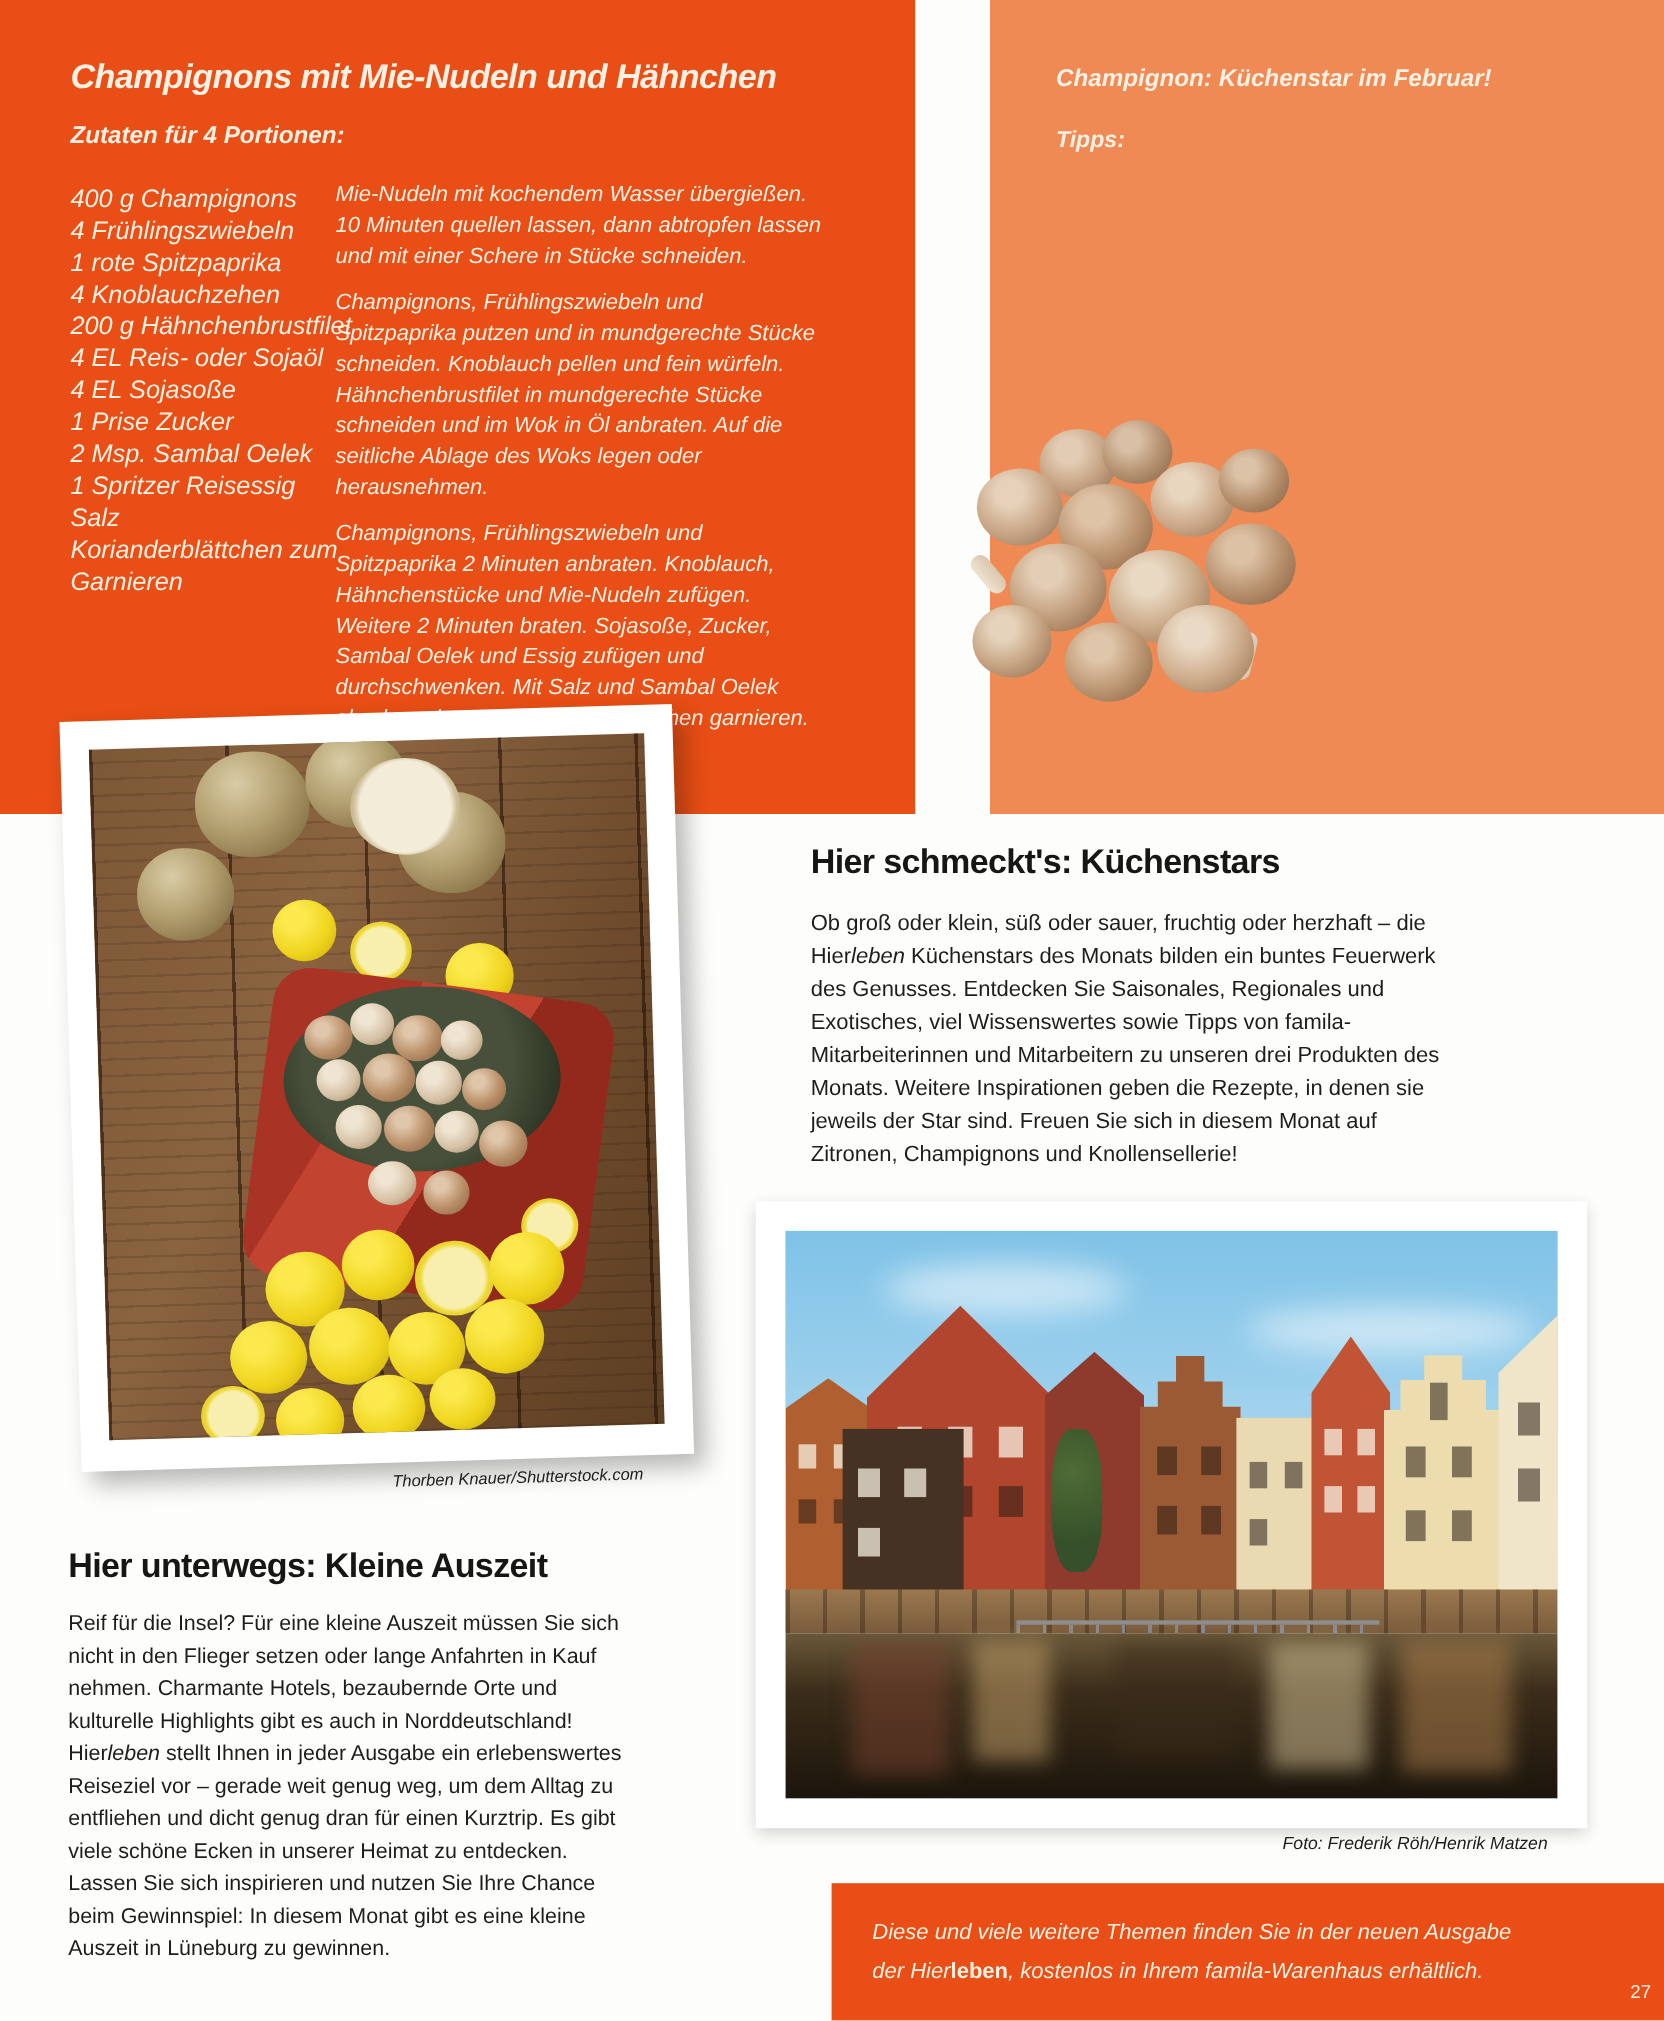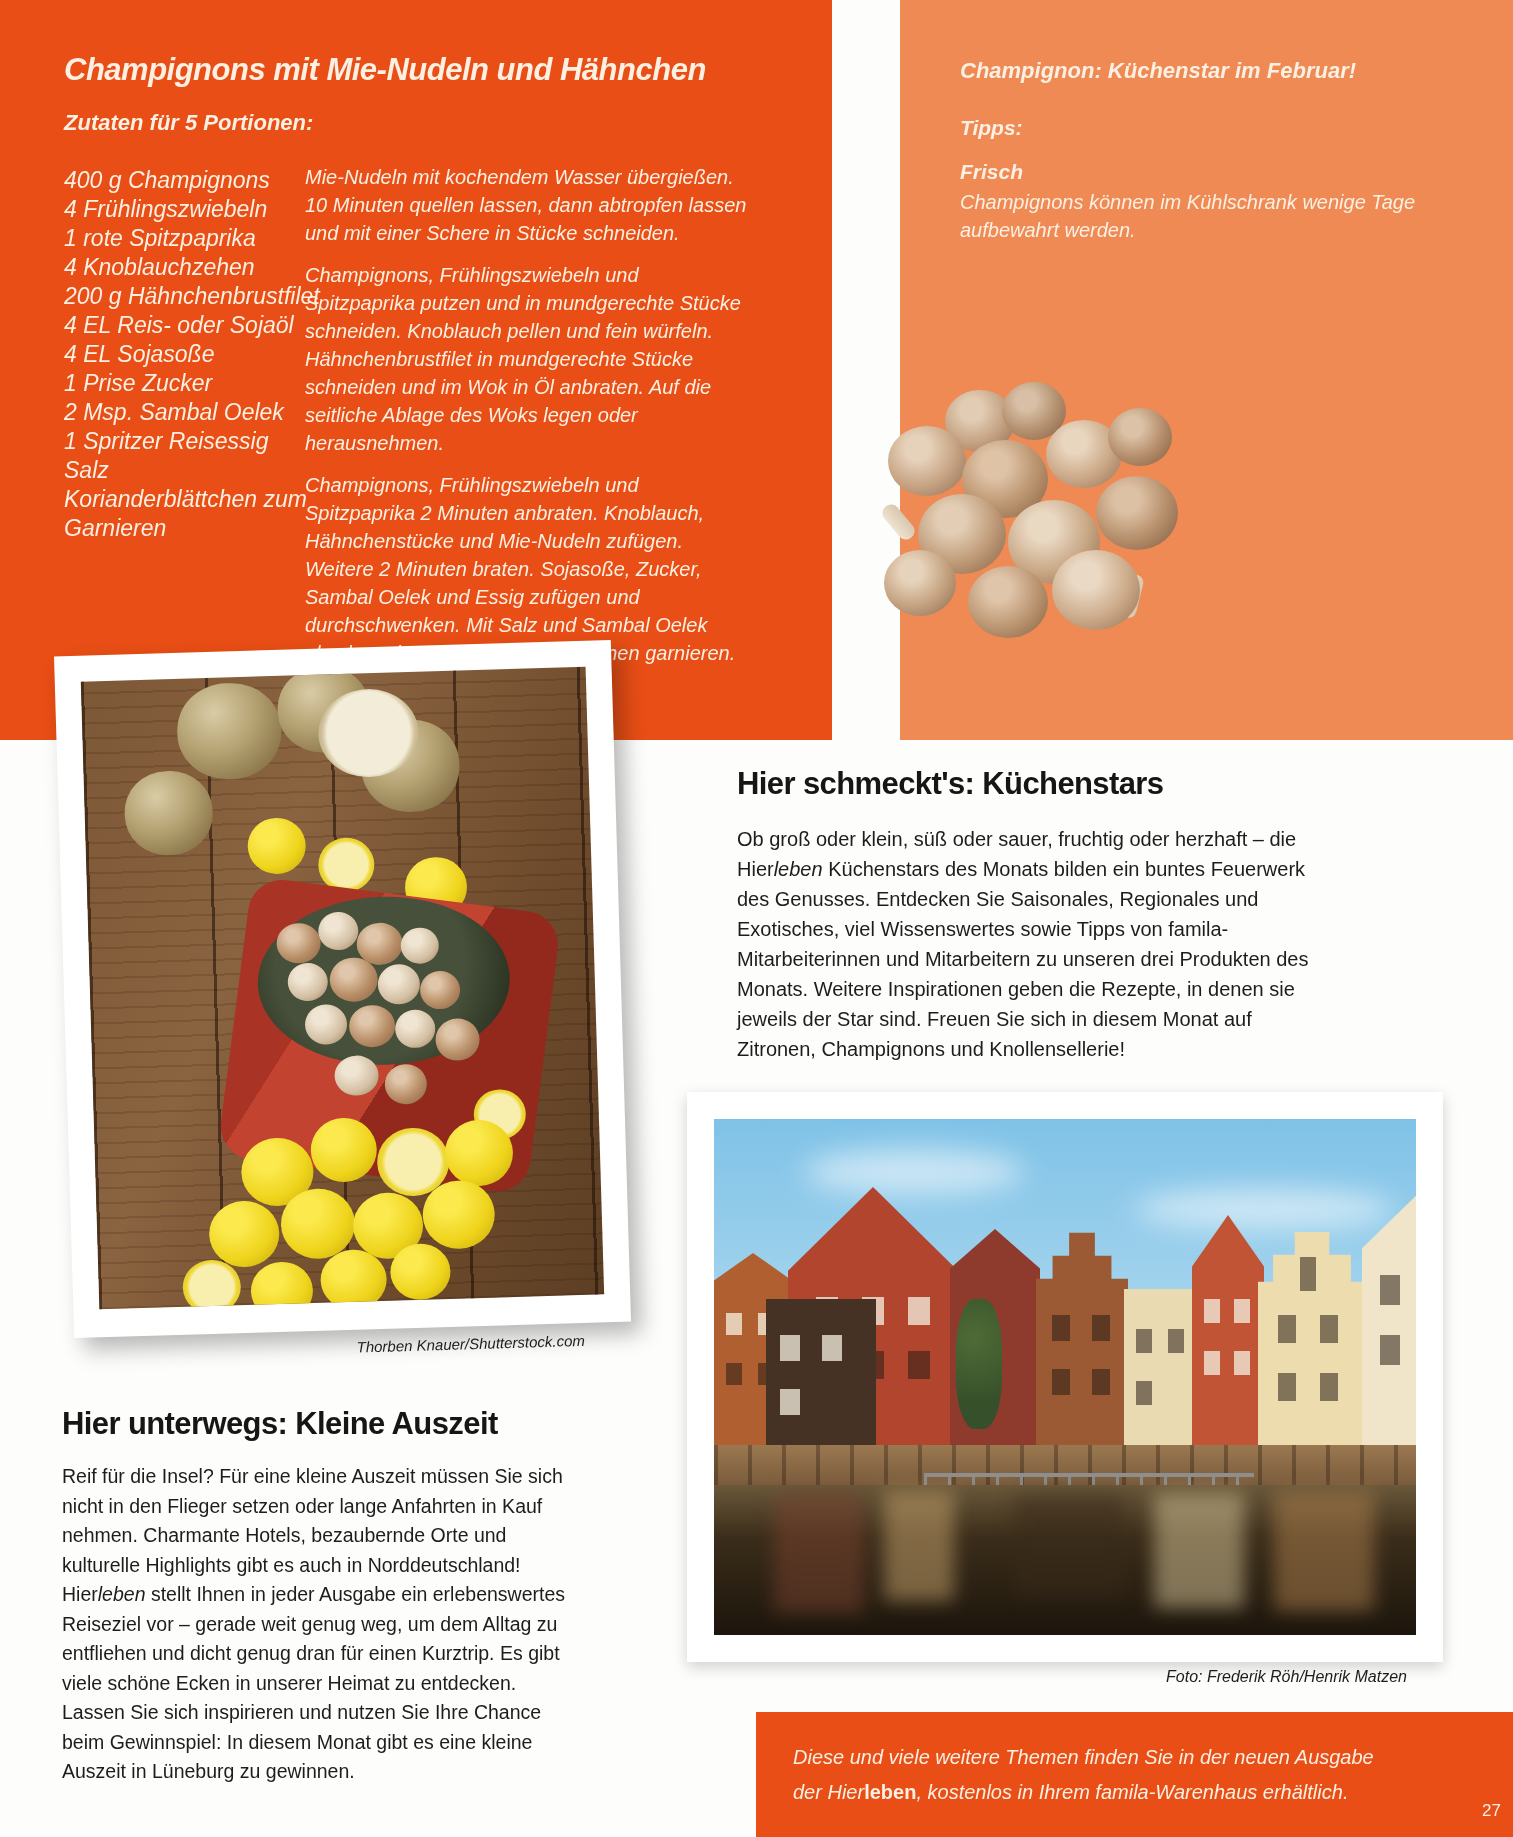--- a/index.html
+++ b/index.html
@@ -94,21 +94,21 @@
   .win{position:absolute;background:rgba(42,30,22,.55);}
   .win.lt{background:rgba(245,240,225,.75);}
 </style>
 </head>
 <body>
 
 <div class="page">
 
   <div class="block-dark">
     <div class="recipe-title ow">Champignons mit Mie-Nudeln und Hähnchen</div>
-    <div class="servings ow">Zutaten für 5 Portionen:</div>
+    <div class="servings ow">Zutaten für 4 Portionen:</div>
     <div class="ingredients ow">
       <div>400 g Champignons</div>
       <div>4 Frühlingszwiebeln</div>
       <div>1 rote Spitzpaprika</div>
       <div>4 Knoblauchzehen</div>
       <div>200 g Hähnchenbrustfilet</div>
       <div>4 EL Reis- oder Sojaöl</div>
       <div>4 EL Sojasoße</div>
       <div>1 Prise Zucker</div>
       <div>2 Msp. Sambal Oelek</div>
@@ -120,24 +120,20 @@
     <div class="steps ow">
       <p>Mie-Nudeln mit kochendem Wasser übergießen. 10 Minuten quellen lassen, dann abtropfen lassen und mit einer Schere in Stücke schneiden.</p>
       <p>Champignons, Frühlingszwiebeln und Spitzpaprika putzen und in mundgerechte Stücke schneiden. Knoblauch pellen und fein würfeln. Hähnchenbrustfilet in mundgerechte Stücke schneiden und im Wok in Öl anbraten. Auf die seitliche Ablage des Woks legen oder herausnehmen.</p>
       <p>Champignons, Frühlingszwiebeln und Spitzpaprika 2 Minuten anbraten. Knoblauch, Hähnchenstücke und Mie-Nudeln zufü­gen. Weitere 2 Minuten braten. Sojasoße, Zucker, Sambal Oelek und Essig zufügen und durchschwenken. Mit Salz und Sambal Oelek abschmecken. Mit Korianderblättchen garnieren.</p>
     </div>
   </div>
 
   <div class="block-light">
     <div class="tips-title ow">Champignon: Küchenstar im Februar!</div>
     <div class="tips-sub ow">Tipps:</div>
-    <div class="tip tip1">
-      <div class="t ow">Frisch</div>
-      <div class="b ow">Champignons können im Kühlschrank wenige Tage aufbewahrt werden.</div>
-    </div>
 
     <div class="mushrooms">
       <span class="stem" style="left:238px;top:52px;width:18px;height:44px;transform:rotate(32deg);"></span>
       <span class="stem" style="left:96px;top:138px;width:20px;height:48px;transform:rotate(-22deg);"></span>
       <span class="stem" style="left:262px;top:192px;width:18px;height:44px;transform:rotate(14deg);"></span>
       <span class="stem" style="left:30px;top:120px;width:17px;height:40px;transform:rotate(-40deg);"></span>
       <span class="cap" style="left:85px;top:8px;width:70px;height:62px;background:radial-gradient(circle at 38% 32%, #e2cdb4 0 18%, #c4a181 55%, #8d6b51 100%);"></span>
       <span class="cap" style="left:142px;top:0px;width:64px;height:58px;background:radial-gradient(circle at 38% 32%, #d8bfa5 0 18%, #b3906e 55%, #855f44 100%);"></span>
       <span class="cap" style="left:28px;top:44px;width:78px;height:70px;background:radial-gradient(circle at 38% 32%, #e6d2ba 0 18%, #c7a484 55%, #8f6c50 100%);"></span>
       <span class="cap" style="left:102px;top:58px;width:86px;height:78px;background:radial-gradient(circle at 38% 32%, #dfc3a6 0 18%, #bb9470 55%, #855e41 100%);"></span>

